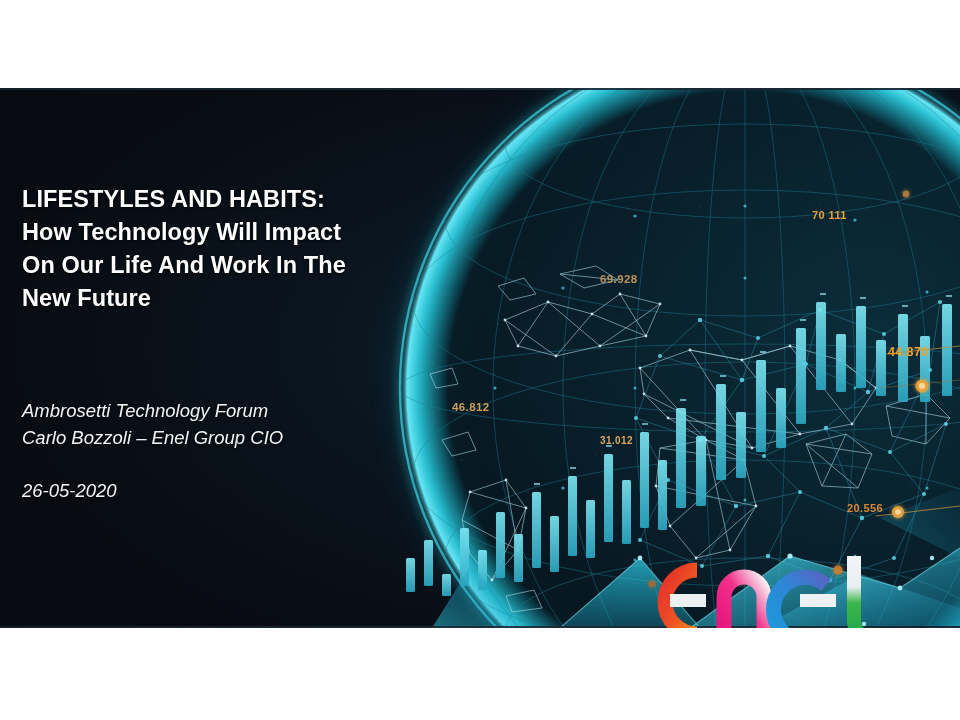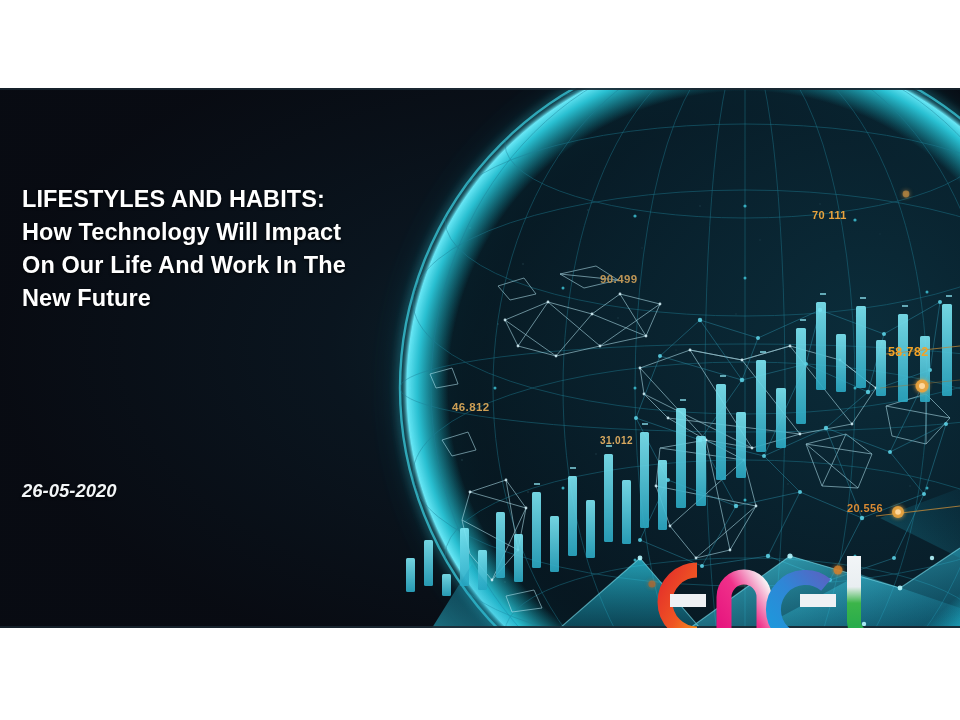--- a/index.html
+++ b/index.html
@@ -32,21 +32,20 @@
   }
   #subtitle{
     position:absolute;left:22px;top:309px;width:420px;
     color:#f2f5f7;font-style:italic;font-size:18.5px;line-height:27px;
     text-shadow:0 1px 3px rgba(0,0,0,.9);white-space:pre-line;
   }
   #date{
     position:absolute;left:22px;top:392px;
     color:#f2f5f7;font-style:italic;font-size:18.5px;
     text-shadow:0 1px 3px rgba(0,0,0,.9);
-    font-weight:bold;
   }
 
   
   .annot{
     position:absolute;font-weight:bold;font-size:11px;letter-spacing:.4px;
     font-family:"Liberation Sans",sans-serif;white-space:nowrap;
   }
 
   
   #logo{position:absolute;left:640px;top:462px;width:290px;height:110px;}
@@ -404,34 +403,36 @@
               <circle cx="742" cy="492" r="4" fill="#c8742a" opacity=".75"></circle>
               <circle cx="652" cy="496" r="3.6" fill="#b8672a" opacity=".65"></circle>
               <circle cx="906" cy="106" r="3.4" fill="#d99a42" opacity=".6"></circle>
             </g>
           </g>
 
         </g>
       </svg>
 
       <div class="annot" style="left:812px;top:121px;color:#e8a33d;font-size:11px;">70 111</div>
-      <div class="annot" style="left:600px;top:185px;color:#bd9556;font-size:11.5px;">90.499</div>
+      <div class="annot" style="left:600px;top:185px;color:#bd9556;font-size:11.5px;">69.928</div>
       <div class="annot" style="left:452px;top:313px;color:#cfa055;font-size:11.5px;">46.812</div>
       <div class="annot" style="left:600px;top:347px;color:#d9a95f;font-size:10px;">31.012</div>
-      <div class="annot" style="left:888px;top:257px;color:#f2a227;font-size:12.5px;">58.782</div>
+      <div class="annot" style="left:888px;top:257px;color:#f2a227;font-size:12.5px;">44.870</div>
       <div class="annot" style="left:847px;top:414px;color:#d98a33;font-size:11px;">20.556</div>
     </div>
 
     <div class="edge-rule edge-top"></div>
     <div class="edge-rule edge-bottom"></div>
 
     <div id="title">LIFESTYLES AND HABITS:
 How Technology Will Impact
 On Our Life And Work In The
 New Future</div>
+    <div id="subtitle">Ambrosetti Technology Forum
+Carlo Bozzoli – Enel Group CIO</div>
     <div id="date">26-05-2020</div>
 
     <div id="logo">
       <svg width="290" height="110" viewBox="0 0 290 110" xmlns="http://www.w3.org/2000/svg">
         <defs>
           <linearGradient id="gE1" x1="0" y1="0" x2="1" y2="1">
             <stop offset="0%" stop-color="#e4302a"></stop>
             <stop offset="55%" stop-color="#ef5523"></stop>
             <stop offset="100%" stop-color="#f7941e"></stop>
           </linearGradient>

